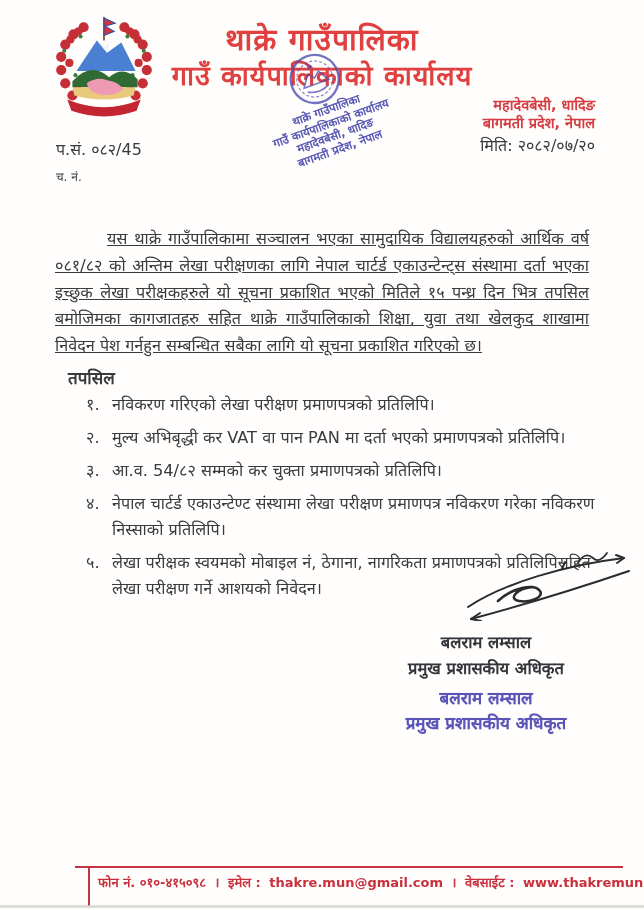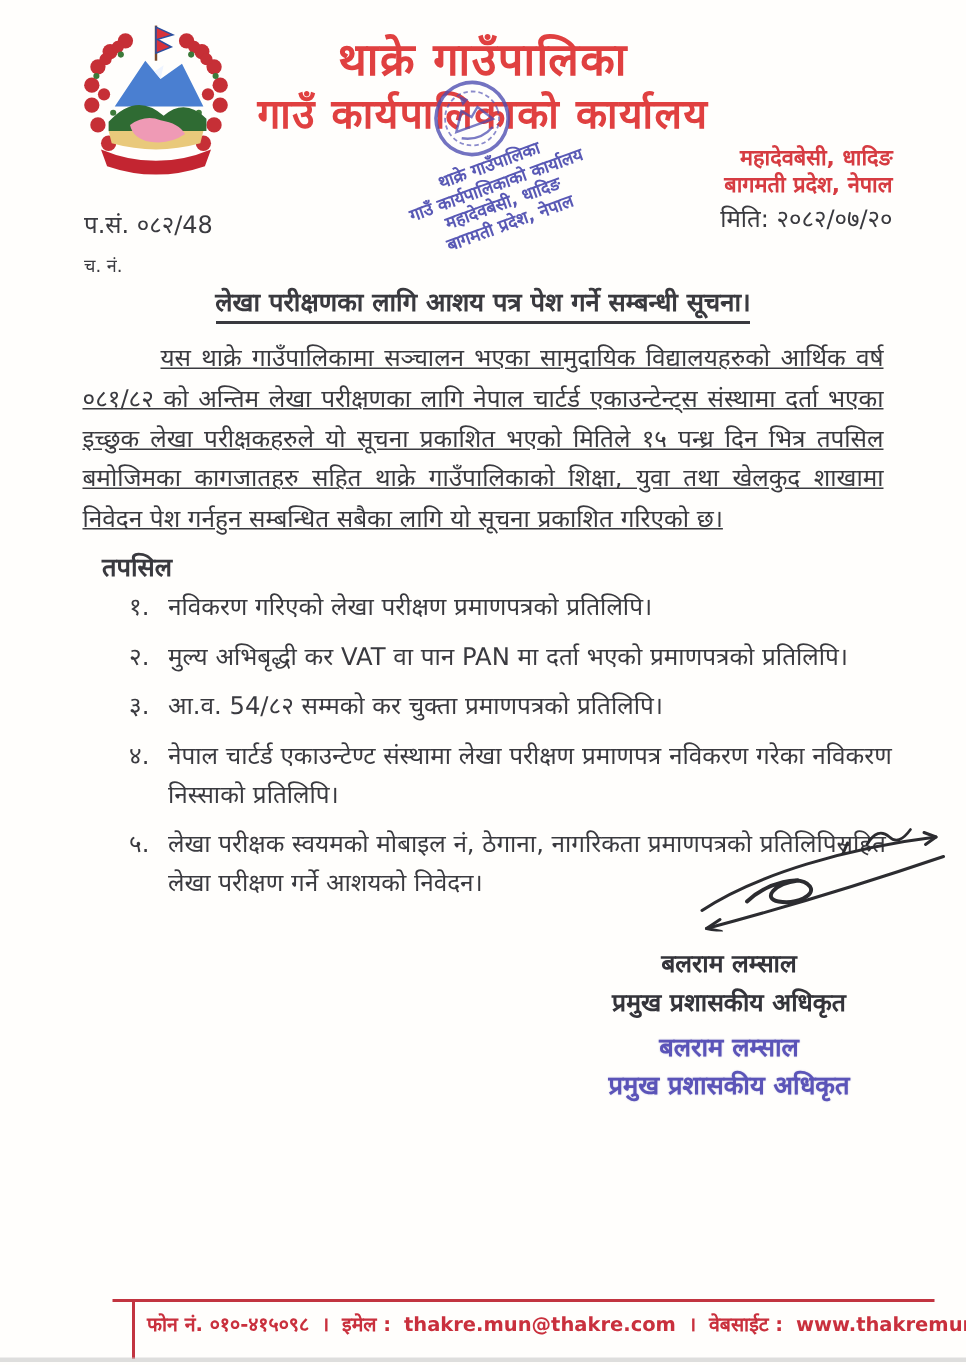--- a/index.html
+++ b/index.html
@@ -138,27 +138,24 @@
     </svg>
     <div class="seal-line">थाक्रे गाउँपालिका</div>
     <div class="seal-line">गाउँ कार्यपालिकाको कार्यालय</div>
     <div class="seal-line">महादेवबेसी, धादिङ</div>
     <div class="seal-line">बागमती प्रदेश, नेपाल</div>
   </div>
 
   <div class="hdr-addr addr1">महादेवबेसी, धादिङ</div>
   <div class="hdr-addr addr2">बागमती प्रदेश, नेपाल</div>
 
-  <div class="ref-no">प.सं. ०८२/48</div>
+  <div class="ref-no">प.सं. ०८२/45</div>
   <div class="date">मिति: २०८२/०७/२०</div>
   <div class="serial">च. नं.</div>
 
-  <div class="subject-wrap">
-    <span class="subject">लेखा परीक्षणका लागि आशय पत्र पेश गर्ने सम्बन्धी सूचना।</span>
-  </div>
 
   <div class="body-par">यस थाक्रे गाउँपालिकामा सञ्चालन भएका सामुदायिक विद्यालयहरुको आर्थिक वर्ष ०८१/८२ को अन्तिम लेखा परीक्षणका लागि नेपाल चार्टर्ड एकाउन्टेन्ट्स संस्थामा दर्ता भएका इच्छुक लेखा परीक्षकहरुले यो सूचना प्रकाशित भएको मितिले १५ पन्ध्र दिन भित्र तपसिल बमोजिमका कागजातहरु सहित थाक्रे गाउँपालिकाको शिक्षा, युवा तथा खेलकुद शाखामा निवेदन पेश गर्नहुन सम्बन्धित सबैका लागि यो सूचना प्रकाशित गरिएको छ।</div>
 
   <div class="schedule-heading">तपसिल</div>
   <div class="schedule">
     <div class="li">
       <span class="num">१.</span>
       <span class="txt">नविकरण गरिएको लेखा परीक्षण प्रमाणपत्रको प्रतिलिपि।</span>
     </div>
     <div class="li">
@@ -197,20 +194,20 @@
     <div class="stamp-name">बलराम लम्साल</div>
     <div class="stamp-title">प्रमुख प्रशासकीय अधिकृत</div>
   </div>
 
   <div class="footer-rule"></div>
   <div class="footer-tick"></div>
   <div class="footer-text">
     <span>फोन नं. ०१०-४१५०९८</span>
     <span>।</span>
     <span>इमेल :</span>
-    <span>thakre.mun@thakre.com</span>
+    <span>thakre.mun@gmail.com</span>
     <span>।</span>
     <span>वेबसाईट :</span>
     <span>www.thakremun.gov.np</span>
   </div>
 
   <div class="scan-edge"></div>
 </div>
 
 </body></html>

